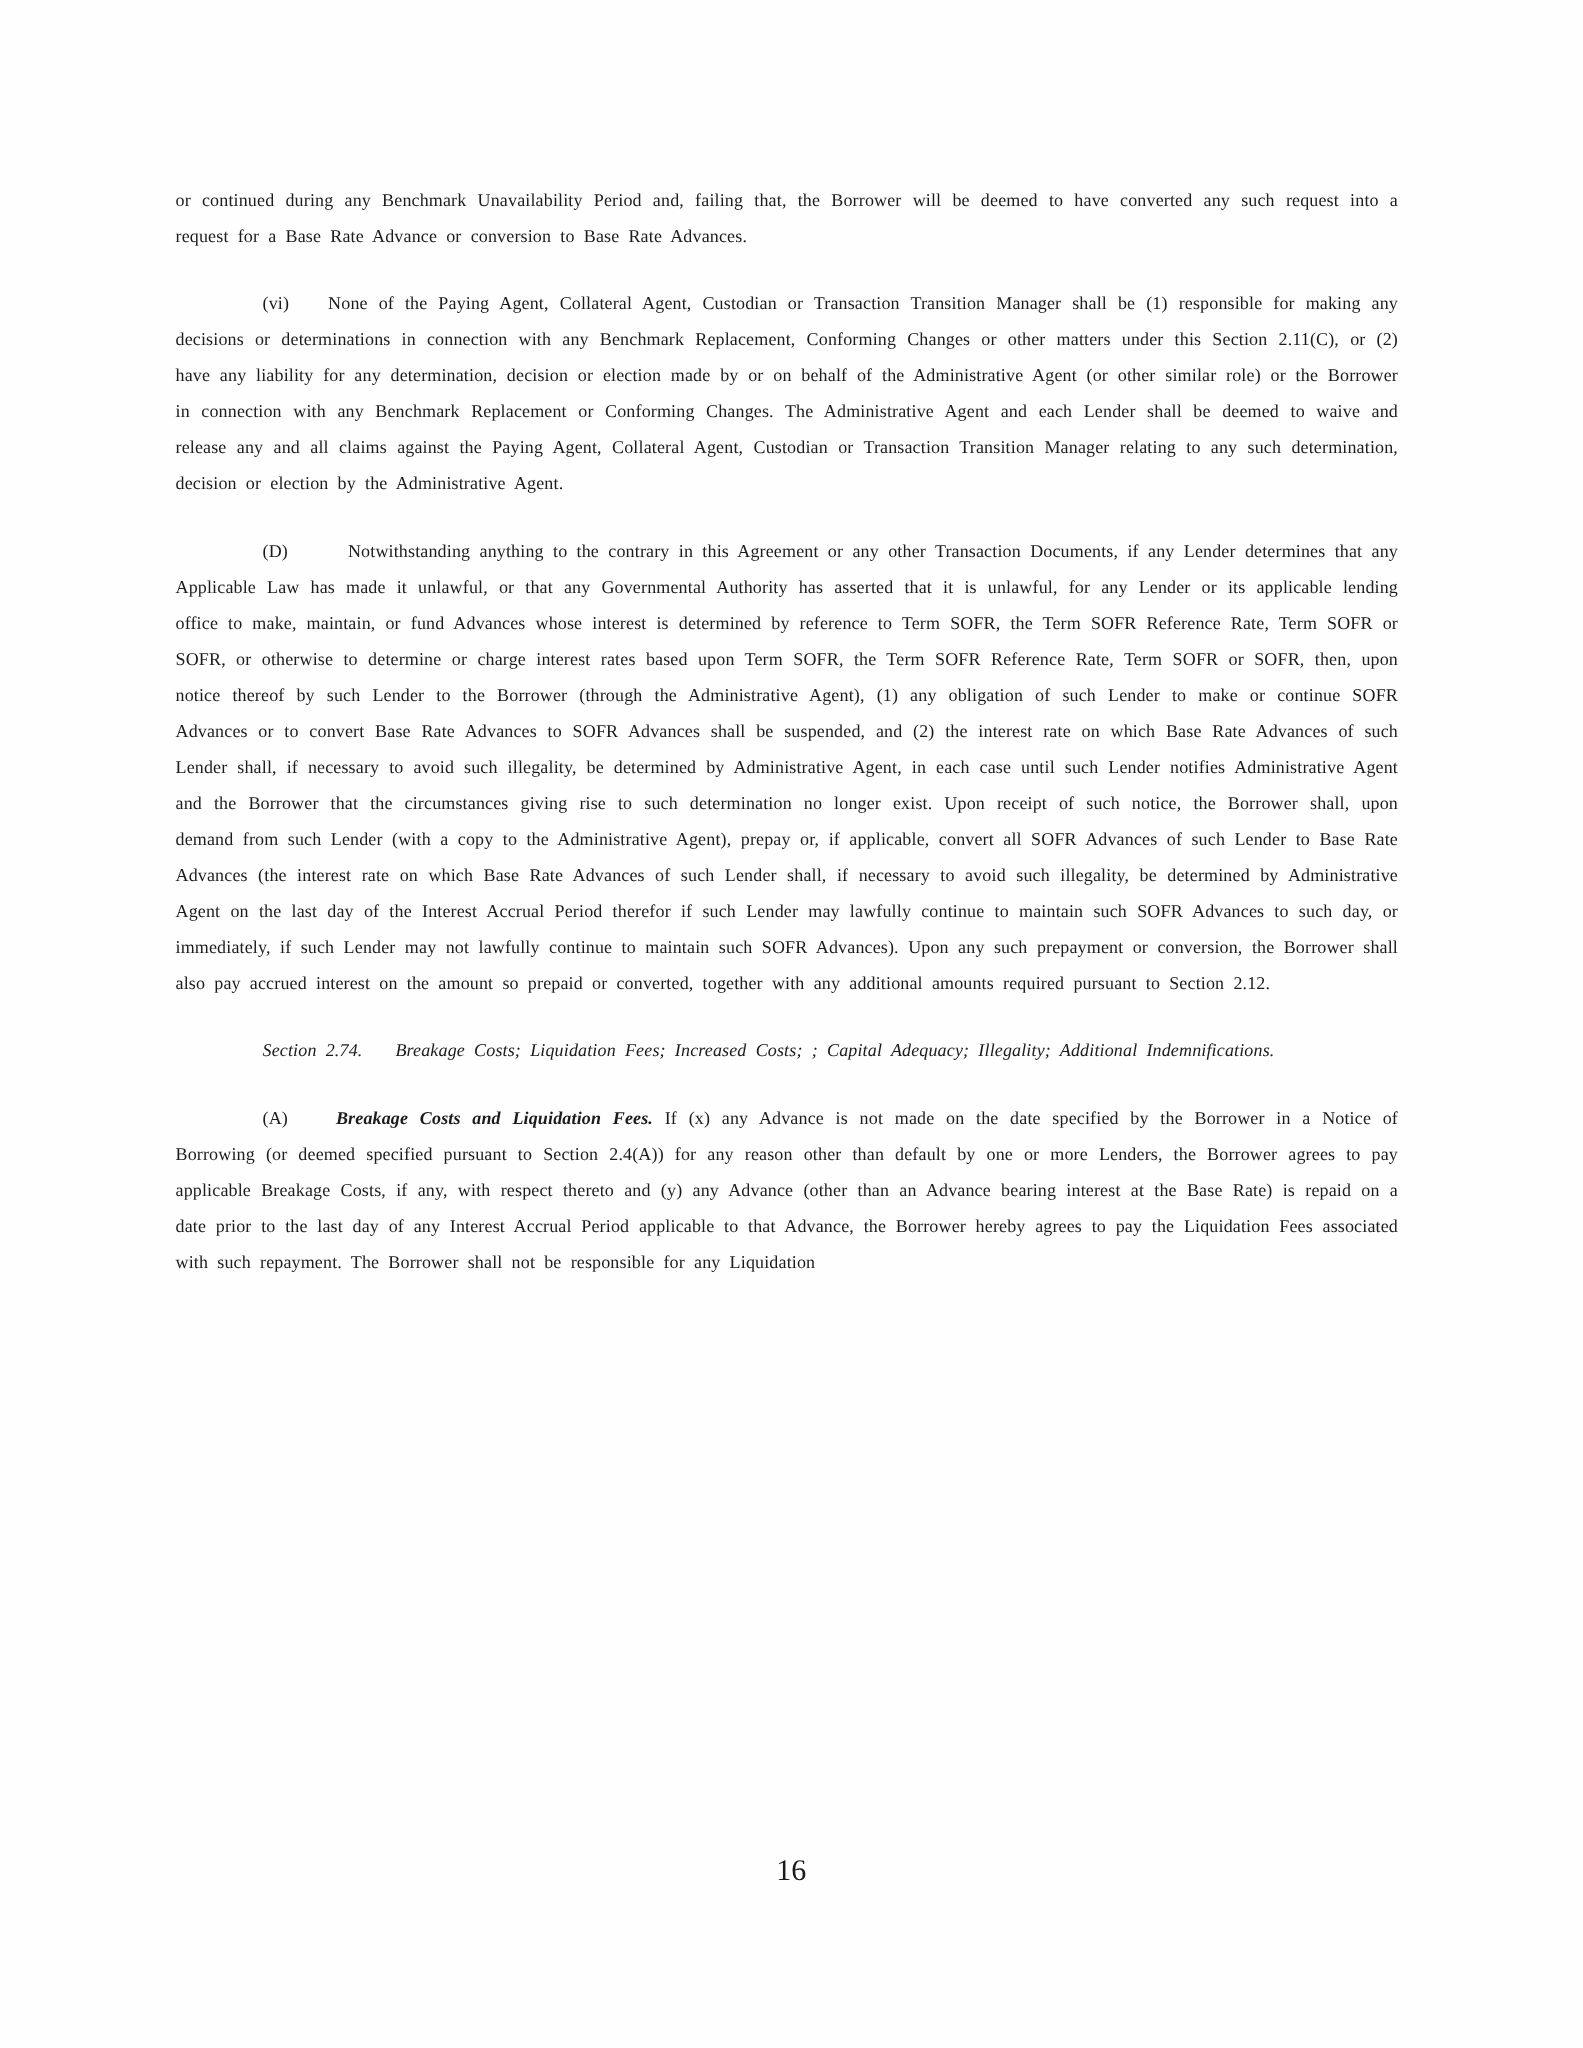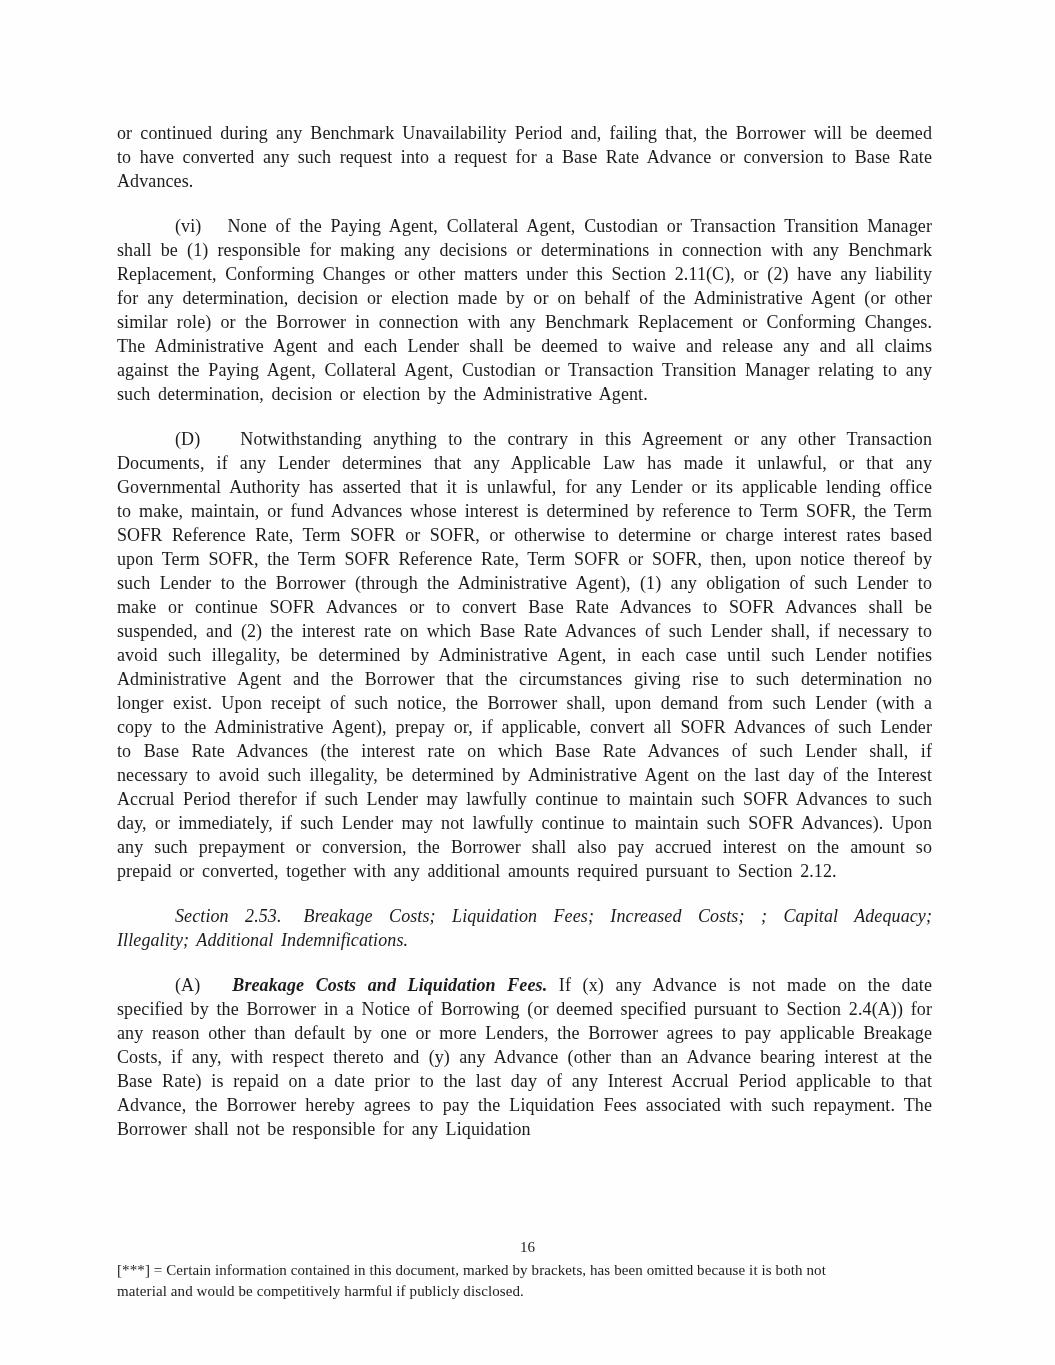--- a/index.html
+++ b/index.html
@@ -13,21 +13,21 @@
     height: 1365px;
     background: #fefefe;
     overflow: hidden;
     font-family: "Liberation Serif", "DejaVu Serif", serif;
     color: #1b1b1b;
     box-sizing: border-box;
     padding: 121px 123px 0 117px;
   }
   .body-text p {
     margin: 0 0 21px 0;
-    font-size: 18px;
+    font-size: 12px;
     line-height: 24px;
     text-align: justify;
     word-spacing: 3px;
     letter-spacing: 0.1px;
   }
   .indented { margin-left: 70px; }
   .first-indent { text-indent: 58px; }
   .tab { display: inline-block; text-indent: 0; }
   .tab-vi { width: 26px; }
   .tab-d  { width: 40px; }
@@ -35,21 +35,21 @@
   .tab-a  { width: 32px; }
   .underline { }
   .italic { font-style: italic; font-weight: bold; }
   .section-heading { font-style: italic; }
   .page-number {
     position: absolute;
     top: 1237px;
     left: 0;
     width: 100%;
     text-align: center;
-    font-size: 15px;
+    font-size: 20px;
     line-height: 20px;
   }
   .footnote {
     position: absolute;
     top: 1260px;
     left: 117px;
     width: 822px;
     font-size: 15px;
     line-height: 21px;
     letter-spacing: 0.1px;
@@ -60,25 +60,21 @@
 
 <div class="page">
   <div class="body-text">
 
     <p class="indented"><span>or continued during any Benchmark Unavailability Period and, failing that, the Borrower will be deemed to have converted any such request into a request for a Base Rate Advance or conversion to Base Rate Advances.</span></p>
 
     <p class="indented first-indent"><span>(vi)</span><span class="tab tab-vi"></span><span>None of the Paying Agent, Collateral Agent, Custodian or Transaction Transition Manager shall be (1) responsible for making any decisions or determinations in connection with any Benchmark Replacement, Conforming Changes or other matters under this </span><span class="underline">Section 2.11(C)</span><span>, or (2) have any liability for any determination, decision or election made by or on behalf of the Administrative Agent (or other similar role) or the Borrower in connection with any Benchmark Replacement or Conforming Changes. The Administrative Agent and each Lender shall be deemed to waive and release any and all claims against the Paying Agent, Collateral Agent, Custodian or Transaction Transition Manager relating to any such determination, decision or election by the Administrative Agent.</span></p>
 
     <p class="first-indent"><span>(D)</span><span class="tab tab-d"></span><span>Notwithstanding anything to the contrary in this Agreement or any other Transaction Documents, if any Lender determines that any Applicable Law has made it unlawful, or that any Governmental Authority has asserted that it is unlawful, for any Lender or its applicable lending office to make, maintain, or fund Advances whose interest is determined by reference to Term SOFR, the Term SOFR Reference Rate, Term SOFR or SOFR, or otherwise to determine or charge interest rates based upon Term SOFR, the Term SOFR Reference Rate, Term SOFR or SOFR, then, upon notice thereof by such Lender to the Borrower (through the Administrative Agent), (1) any obligation of such Lender to make or continue SOFR Advances or to convert Base Rate Advances to SOFR Advances shall be suspended, and (2) the interest rate on which Base Rate Advances of such Lender shall, if necessary to avoid such illegality, be determined by Administrative Agent, in each case until such Lender notifies Administrative Agent and the Borrower that the circumstances giving rise to such determination no longer exist.  Upon receipt of such notice, the Borrower shall, upon demand from such Lender (with a copy to the Administrative Agent), prepay or, if applicable, convert all SOFR Advances of such Lender to Base Rate Advances (the interest rate on which Base Rate Advances of such Lender shall, if necessary to avoid such illegality, be determined by Administrative Agent on the last day of the Interest Accrual Period therefor if such Lender may lawfully continue to maintain such SOFR Advances to such day, or immediately, if such Lender may not lawfully continue to maintain such SOFR Advances).  Upon any such prepayment or conversion, the Borrower shall also pay accrued interest on the amount so prepaid or converted, together with any additional amounts required pursuant to </span><span class="underline">Section 2.12</span><span>.</span></p>
 
-    <p class="first-indent section-heading"><span>Section 2.53.</span><span class="tab tab-h"></span><span>Breakage Costs; Liquidation Fees; Increased Costs; ; Capital Adequacy; Illegality; Additional Indemnifications.</span></p>
+    <p class="first-indent section-heading"><span>Section 2.74.</span><span class="tab tab-h"></span><span>Breakage Costs; Liquidation Fees; Increased Costs; ; Capital Adequacy; Illegality; Additional Indemnifications.</span></p>
 
     <p class="first-indent"><span>(A)</span><span class="tab tab-a"></span><span class="italic">Breakage Costs and Liquidation Fees.</span><span> If (x) any Advance is not made on the date specified by the Borrower in a Notice of Borrowing (or deemed specified pursuant to Section 2.4(A)) for any reason other than default by one or more Lenders, the Borrower agrees to pay applicable Breakage Costs, if any, with respect thereto and (y) any Advance (other than an Advance bearing interest at the Base Rate) is repaid on a date prior to the last day of any Interest Accrual Period applicable to that Advance, the Borrower hereby agrees to pay the Liquidation Fees associated with such repayment.  The Borrower shall not be responsible for any Liquidation</span></p>
 
   </div>
 
   <div class="page-number">16</div>
 
-  <div class="footnote">
-    <div>[***] = Certain information contained in this document, marked by brackets, has been omitted because it is both not</div>
-    <div>material and would be competitively harmful if publicly disclosed.</div>
-  </div>
 </div>
 
 </body></html>

